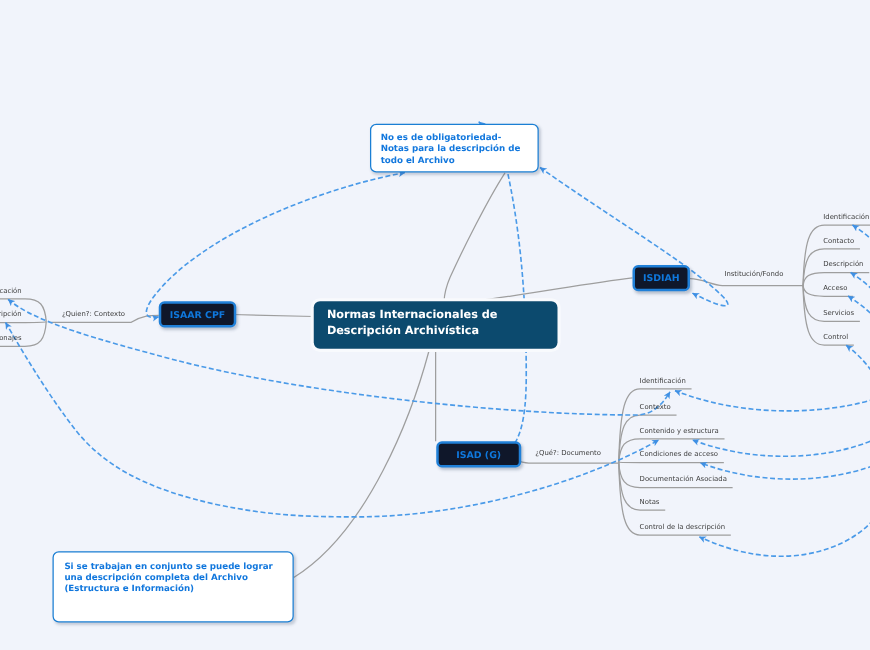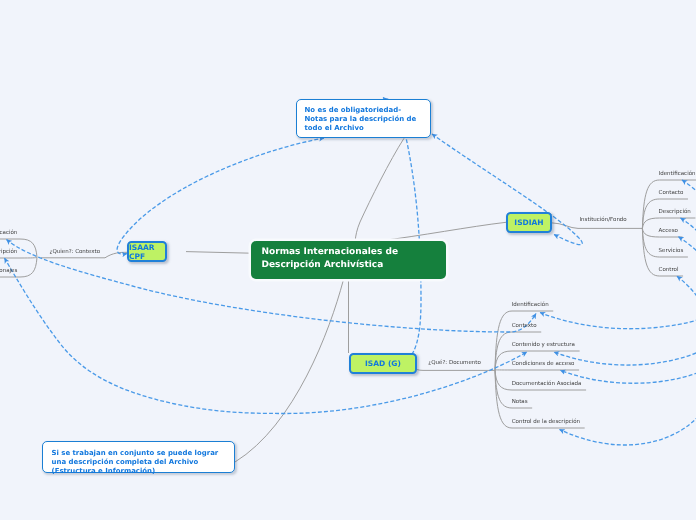--- a/index.html
+++ b/index.html
@@ -6,49 +6,49 @@
   html,body{margin:0;padding:0;}
   body{width:696px;height:520px;overflow:hidden;background:#f1f4fb;
        font-family:"DejaVu Sans",sans-serif;-webkit-font-smoothing:antialiased;text-rendering:geometricPrecision;}
   #stage{position:relative;width:696px;height:520px;background:#f1f4fb;overflow:hidden;}
   *{-webkit-font-smoothing:antialiased;}
   svg.layer{position:absolute;left:0;top:0;width:696px;height:520px;overflow:visible;}
   .node{position:absolute;box-sizing:border-box;}
 
   #root-node{
     left:251px;top:241px;width:195px;height:38px;
-    background:#15803d;border-radius:5px;
+    background:#0c4a6e;border-radius:5px;
     box-shadow:0 0 0 2.5px #f8fafd;
   }
   #root-node .txt{
     position:absolute;left:10.5px;top:5px;color:#ffffff;font-weight:bold;
     font-size:9px;line-height:13px;letter-spacing:0;white-space:pre;
   }
 
   .std{
-    background:#bef264;border:2.1px solid #2080d8;border-radius:4.5px;
+    background:#0f172a;border:2.1px solid #2080d8;border-radius:4.5px;
     display:flex;align-items:center;justify-content:center;
     box-shadow:1.4px 1.8px 2.4px rgba(55,75,105,0.30);
   }
   .std span{color:#0f78dd;font-weight:bold;font-size:7.5px;letter-spacing:0;}
-  #n-isaar{left:127px;top:241px;width:40px;height:21px;}
+  #n-isaar{left:127px;top:241px;width:62px;height:21px;}
   #n-isdiah{left:506px;top:212px;width:46px;height:21px;}
   #n-isad{left:349px;top:353px;width:68px;height:21px;}
 
   .callout{
     background:#ffffff;border:1.6px solid #1b7fd4;border-radius:5px;
     box-shadow:1.2px 1.6px 2.2px rgba(55,75,105,0.24);
   }
   .callout .txt{
     position:absolute;color:#1177dd;font-weight:bold;font-size:6.95px;
     line-height:8.8px;white-space:pre;letter-spacing:0;
   }
   #c-top{left:296px;top:99px;width:135px;height:39px;}
   #c-top .txt{left:7.5px;top:6.1px;}
-  #c-bot{left:42px;top:441px;width:193px;height:32px;}
+  #c-bot{left:42px;top:441px;width:193px;height:57px;}
   #c-bot .txt{left:8.5px;top:7px;}
 
   .lbl{
     position:absolute;color:#3d3d3d;font-size:5.5px;white-space:nowrap;
     letter-spacing:0;line-height:6px;
   }
 </style>
 </head>
 <body>
 

